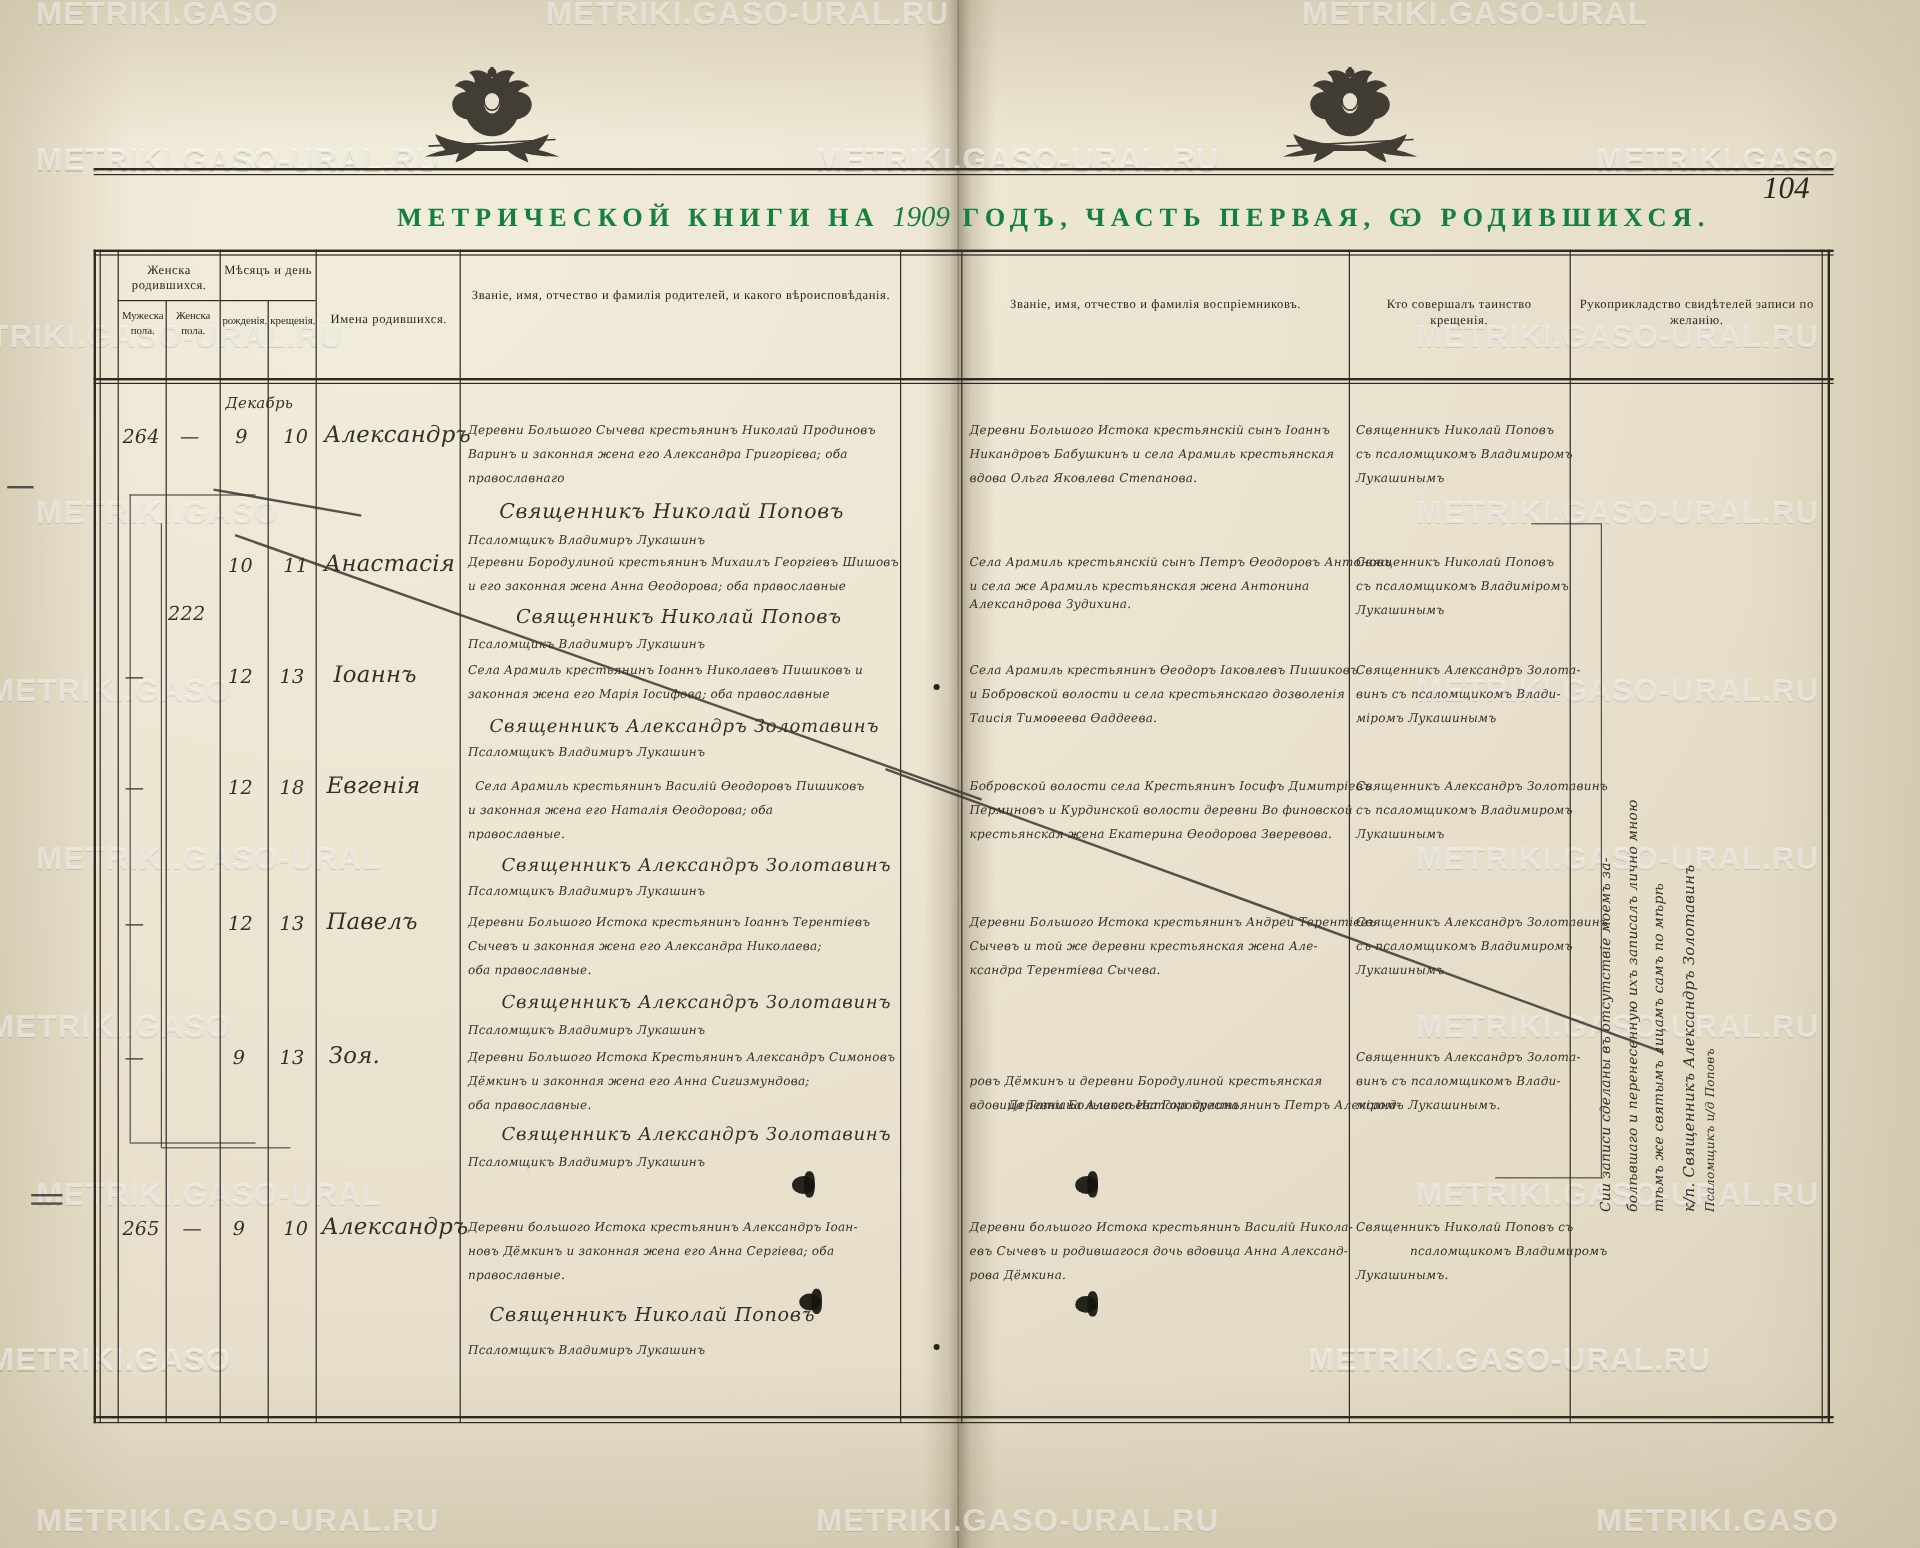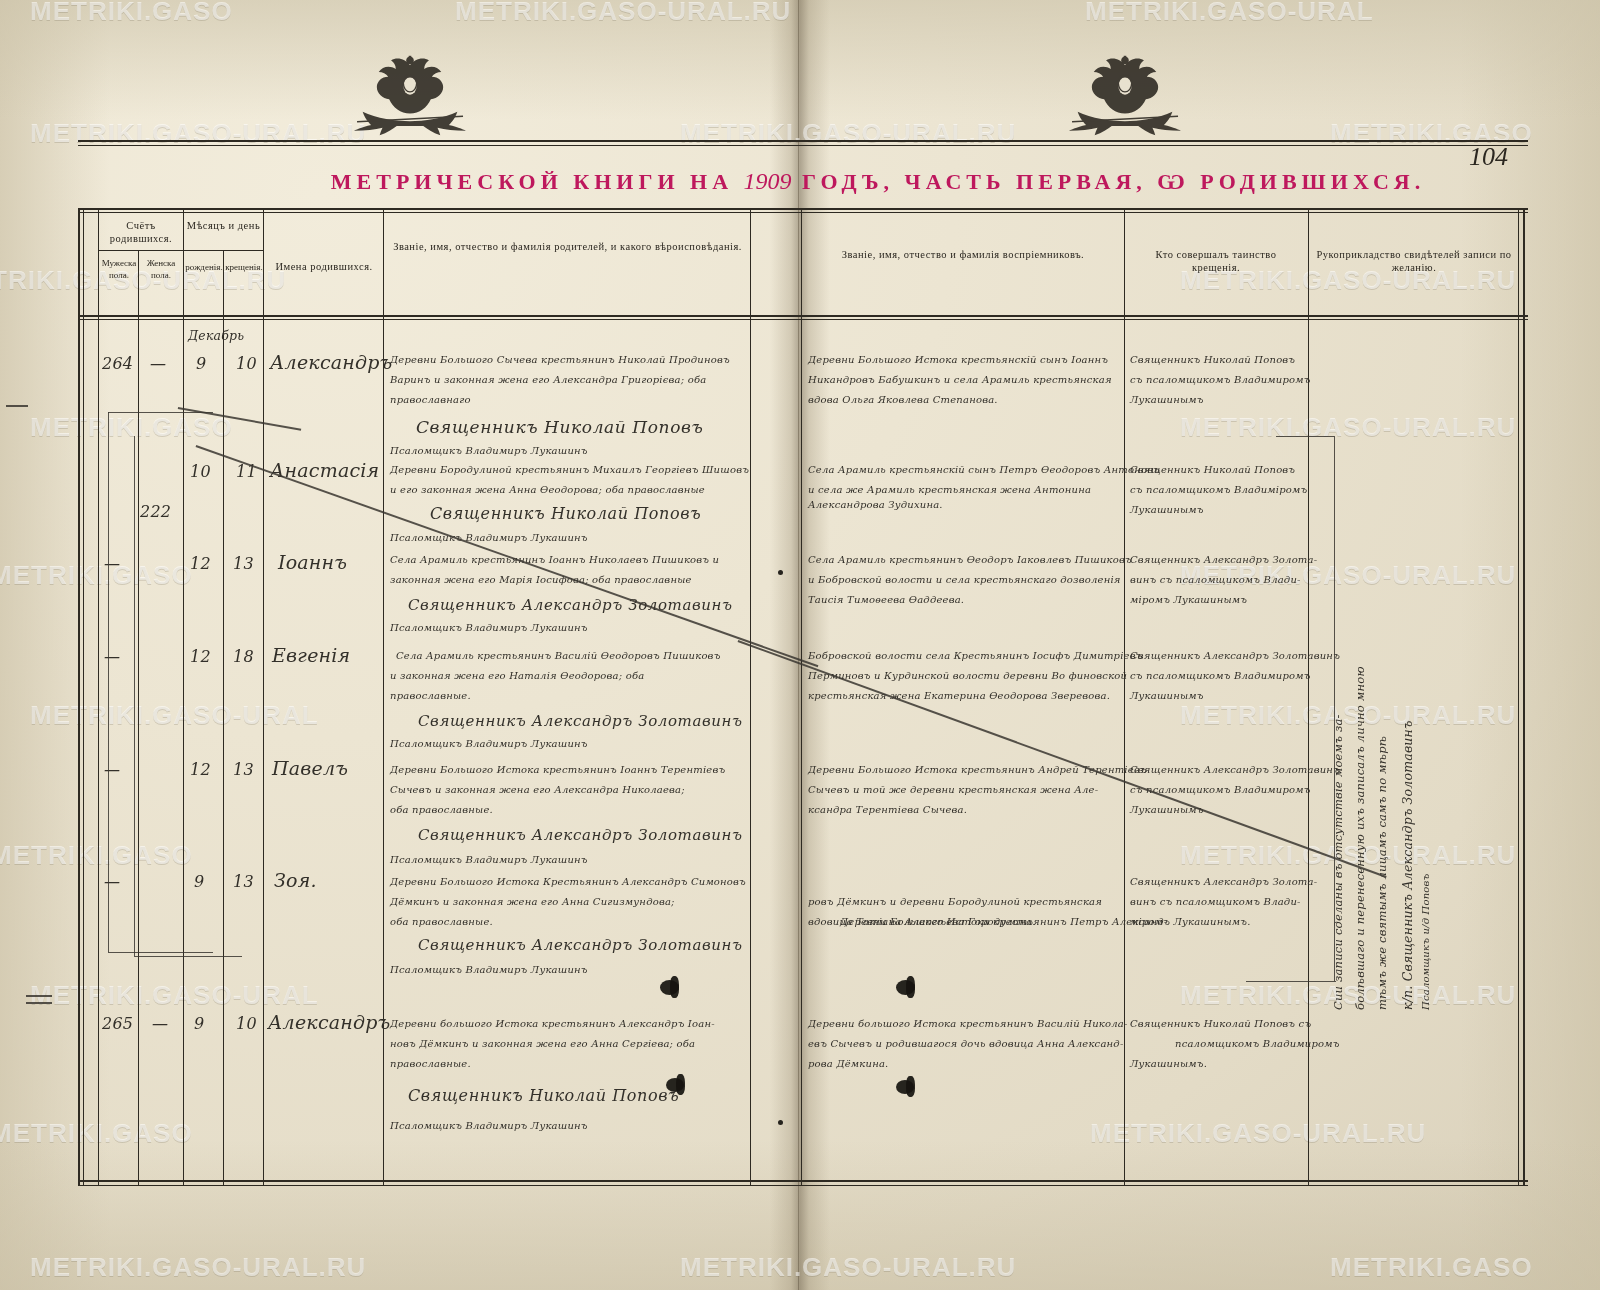--- a/index.html
+++ b/index.html
@@ -90,21 +90,21 @@
   .vline.thick { width: 2px; }
 
   .title {
     position: absolute;
     left: 250px; top: 28px;
     width: 1100px;
     text-align: center;
     font-family: "Liberation Serif", serif;
     font-size: 22px;
     letter-spacing: 5px;
-    color: #be185d;
+    color: #15803d;
     font-weight: bold;
     white-space: nowrap;
   }
   .title .year {
     font-family: "Liberation Serif", serif;
     letter-spacing: 0px;
     font-style: italic;
     font-weight: normal;
     font-size: 24px;
   }
@@ -266,21 +266,21 @@
     <div class="ink vline" style="left:305px;top:68px;  height:978px;"></div>
     <div class="ink vline" style="left:672px;top:68px;  height:978px;"></div>
     <div class="ink vline" style="left:723px;top:68px;  height:978px;"></div>
     <div class="ink vline" style="left:1046px;top:68px; height:978px;"></div>
     <div class="ink vline" style="left:1230px;top:68px; height:978px;"></div>
     <div class="ink vline thick" style="left:1445px;top:68px; height:978px;"></div>
     <div class="ink vline" style="left:1440px;top:68px; height:978px;"></div>
 
     <div class="ink hline" style="left:20px; top:110px; width:165px;"></div>
 
-    <div class="colhead" style="left:22px; top:79px; width:82px;">Счётъ родившихся.</div>
+    <div class="colhead" style="left:22px; top:79px; width:82px;">Женска родившихся.</div>
     <div class="colhead tiny" style="left:22px; top:118px; width:38px; line-height:1.3;">Мужеска пола.</div>
     <div class="colhead tiny" style="left:62px; top:118px; width:42px; line-height:1.3;">Женска пола.</div>
     <div class="colhead" style="left:107px;top:79px; width:77px;">Мѣсяцъ и день</div>
     <div class="colhead tiny" style="left:107px;top:122px; width:38px;">рожденія.</div>
     <div class="colhead tiny" style="left:147px;top:122px; width:38px;">крещенія.</div>
     <div class="colhead" style="left:190px;top:120px; width:112px;">Имена родившихся.</div>
     <div class="colhead" style="left:312px;top:100px; width:355px;">Званіе, имя, отчество и фамилія родителей, и какого вѣроисповѣданія.</div>
     <div class="colhead" style="left:730px;top:108px; width:310px;">Званіе, имя, отчество и фамилія воспріемниковъ.</div>
     <div class="colhead" style="left:1052px;top:108px; width:172px;">Кто совершалъ таинство крещенія.</div>
     <div class="colhead" style="left:1236px;top:108px; width:200px;">Рукоприкладство свидѣтелей записи по желанію.</div>

